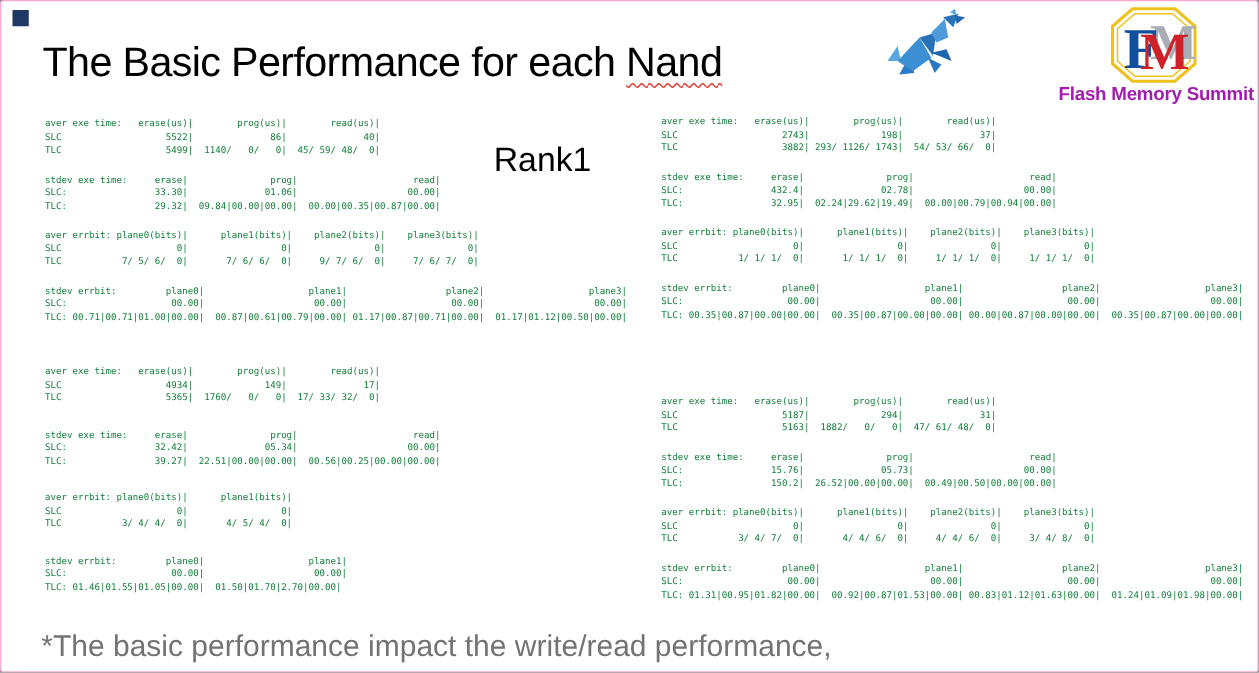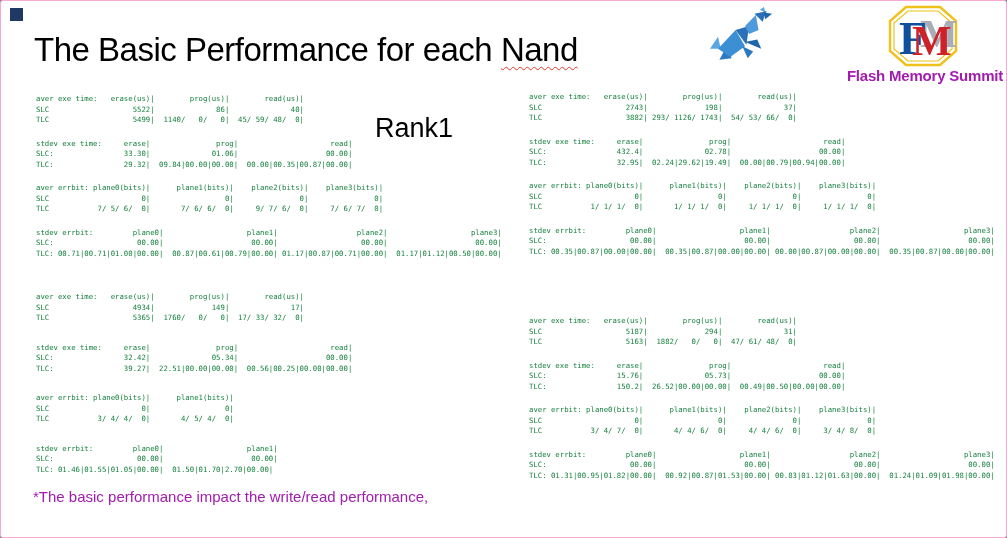--- a/index.html
+++ b/index.html
@@ -19,37 +19,37 @@
     text-underline-offset:5px;text-decoration-skip-ink:none;
   }
   
   .rank-block{position:absolute;color:#15803d;}
   .rank-block pre{
     margin:0 0 13px 0;
     font-family:"DejaVu Sans Mono",monospace;
     font-size:7.3px;line-height:10.5px;
   }
   .rank-block.wide-gap pre{margin-bottom:19px;}
-  .rank-label{position:absolute;font-size:27px;color:#000;letter-spacing:0;}
+  .rank-label{position:absolute;font-size:27px;color:#000;letter-spacing:0;margin-left:20px;}
   
   .logo-starblaze{position:absolute;left:692px;top:5px;width:150px;height:80px;}
   .logo-starblaze svg{position:absolute;left:8px;top:1px;}
   .starblaze-word{
     position:absolute;left:6px;top:55px;white-space:nowrap;
     font-family:"DejaVu Sans",sans-serif;font-style:italic;font-weight:bold;
     font-size:19px;letter-spacing:1px;color:#1572b8;
   }
   .logo-fms{position:absolute;left:840px;top:3px;width:166px;height:86px;}
   .fms-icon{position:absolute;left:37px;top:1px;}
   .fms-word{
     position:absolute;left:2px;top:63px;width:164px;text-align:center;white-space:nowrap;
     font-weight:bold;font-size:15px;color:#a21caf;letter-spacing:-0.2px;
   }
   .footnote{
-    position:absolute;left:32px;top:487px;font-size:15px;color:#a21caf;white-space:nowrap;
+    position:absolute;left:32px;top:503px;font-size:24px;color:#737373;white-space:nowrap;
   }
 </style>
 </head>
 <body>
 
 <div class="slide">
 
   <div class="corner-square"></div>
 
   <h1 class="title"><span>The Basic Performance for each </span><span class="misspell">Nand</span></h1>

